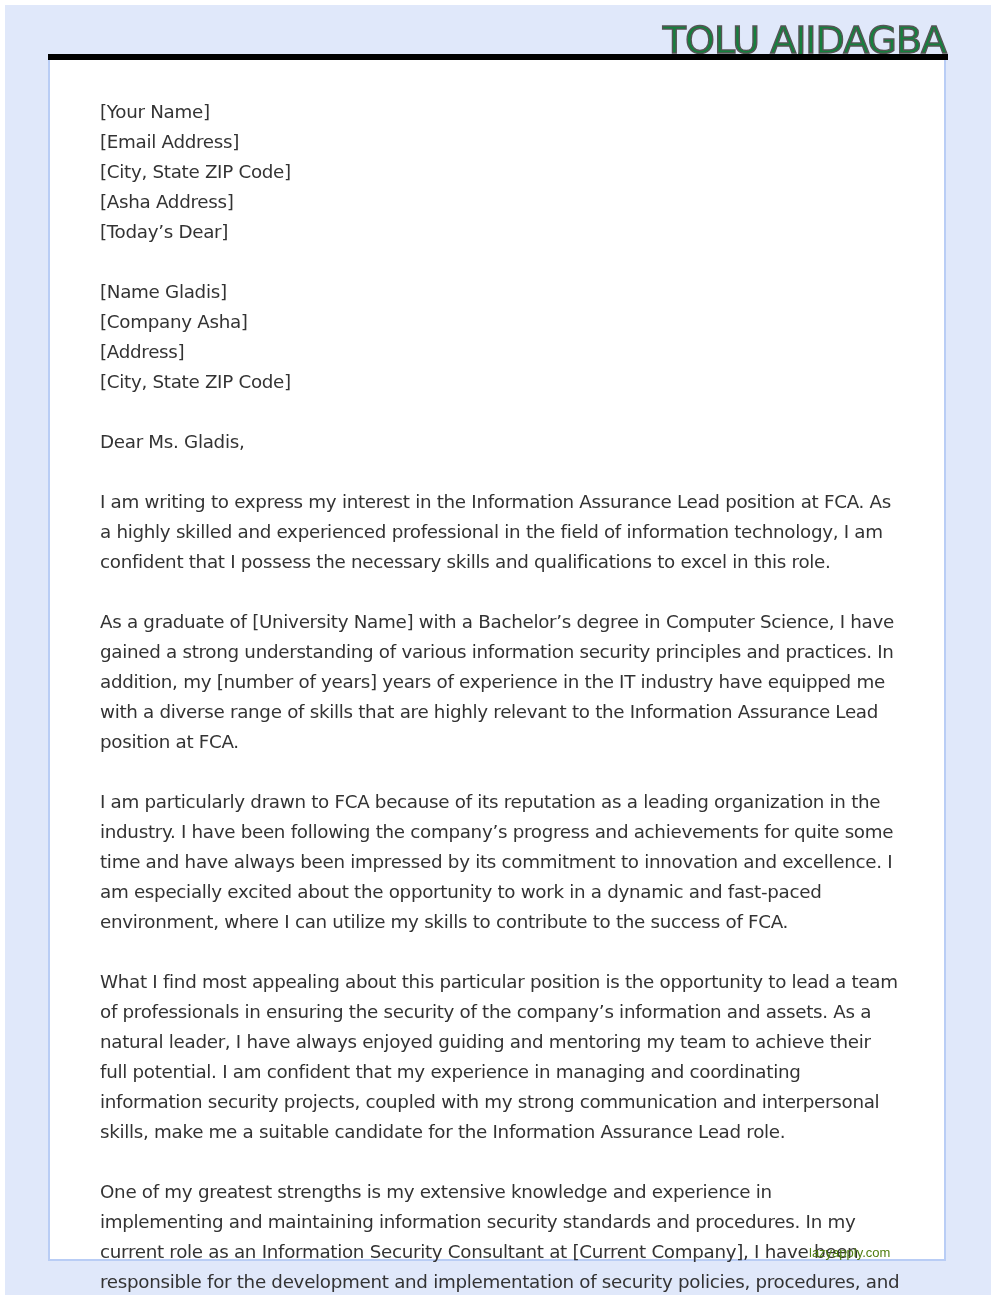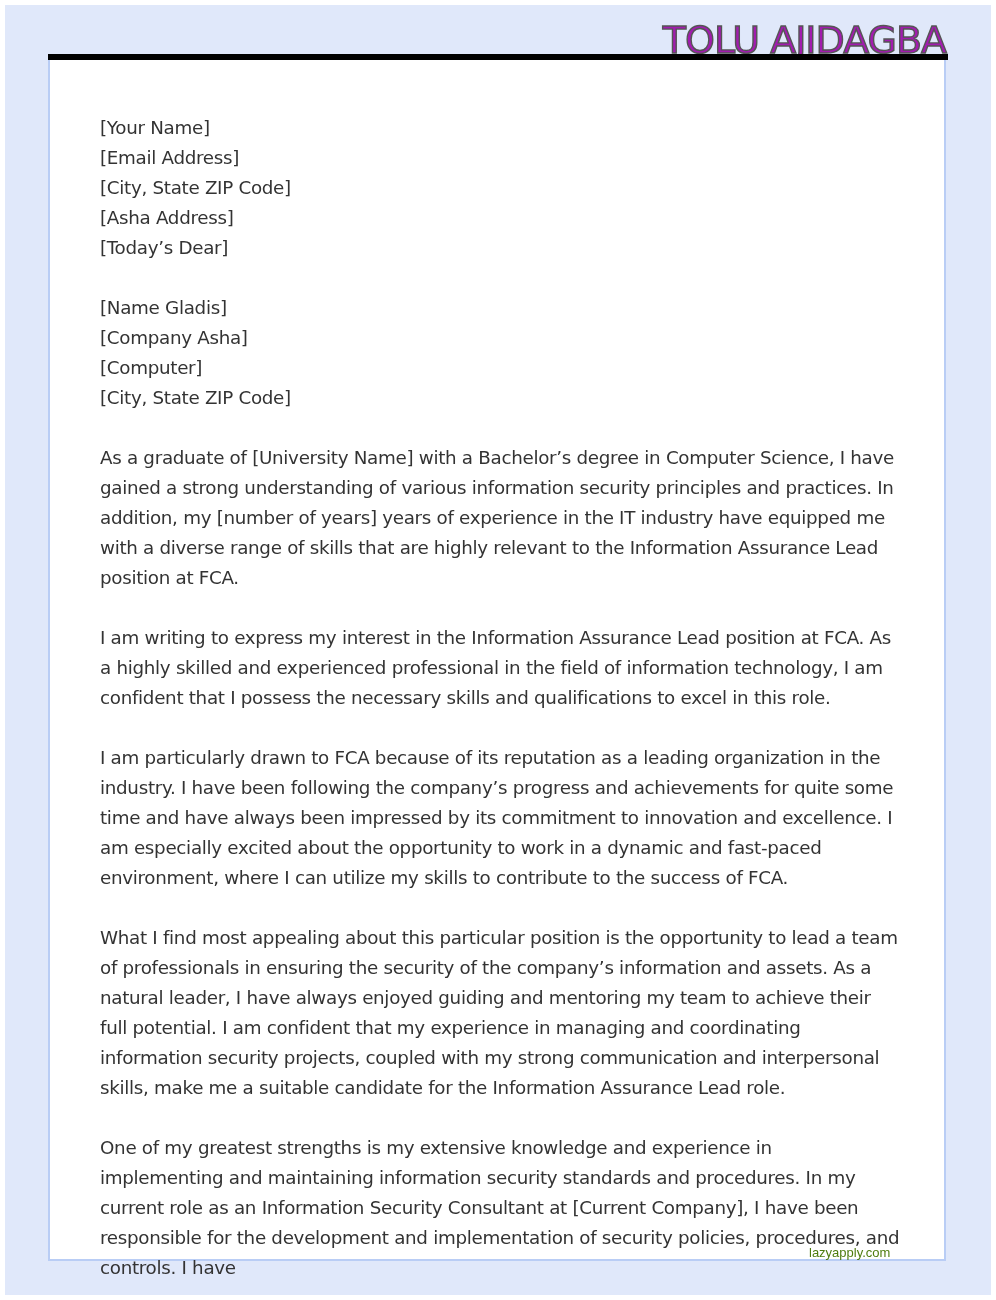--- a/index.html
+++ b/index.html
@@ -1,48 +1,49 @@
 <!DOCTYPE html>
 <html><head>
 <meta charset="utf-8">
 <style>
   html, body { margin: 0; padding: 0; }
   body { width: 996px; height: 1300px; background: #ffffff; position: relative; overflow: hidden; }
   .bg { position: absolute; left: 5px; top: 5px; width: 986px; height: 1290px; background: #e0e8fa; overflow: hidden; }
   .name { position: absolute; right: 45px; top: 10px; font-family: "DejaVu Sans", sans-serif; font-size: 38px; letter-spacing: -1px;
-          color: #a21caf; -webkit-text-stroke: 1.4px #555; line-height: 50px; }
+          color: #15803d; -webkit-text-stroke: 1.4px #555; line-height: 50px; }
   .card { position: absolute; left: 43px; top: 50px; width: 898px; height: 1206px; background: #fff;
           border-left: 2px solid #b9cdf5; border-right: 2px solid #b9cdf5; border-bottom: 2px solid #b9cdf5; box-sizing: border-box; }
   .bar { position: absolute; left: 43px; top: 49px; width: 900px; height: 6px; background: #000; }
   .content { position: absolute; left: 95px; top: 92px; width: 800px; font-family: "DejaVu Sans", sans-serif; font-size: 18.3px;
              line-height: 30px; color: #333; letter-spacing: -0.3px; }
-  .content p { margin: 16px 0 30px 0; }
+  .content p { margin: 0 0 30px 0; }
   .watermark { position: absolute; left: 804px; top: 1240px; font-family: Liberation Sans, sans-serif; font-size: 13px; color: #4d7c0f; }
 </style>
 </head>
 <body>
 
 <div class="bg">
   <div class="name">TOLU AJIDAGBA</div>
   <div class="card"></div>
   <div class="bar"></div>
   <div class="content">
     <p>
       <span>[Your Name]</span><br>
       <span>[Email Address]</span><br>
       <span>[City, State ZIP Code]</span><br>
       <span>[Asha Address]</span><br>
       <span>[Today’s Dear]</span>
     </p>
     <p>
       <span>[Name Gladis]</span><br>
       <span>[Company Asha]</span><br>
-      <span>[Computer]</span><br>
+      <span>[Address]</span><br>
       <span>[City, State ZIP Code]</span>
     </p>
+    <p>Dear Ms. Gladis,</p>
+    <p>I am writing to express my interest in the Information Assurance Lead position at FCA. As a highly skilled and experienced professional in the field of information technology, I am confident that I possess the necessary skills and qualifications to excel in this role.</p>
     <p>As a graduate of [University Name] with a Bachelor’s degree in Computer Science, I have gained a strong understanding of various information security principles and practices. In addition, my [number of years] years of experience in the IT industry have equipped me with a diverse range of skills that are highly relevant to the Information Assurance Lead position at FCA.</p>
-    <p>I am writing to express my interest in the Information Assurance Lead position at FCA. As a highly skilled and experienced professional in the field of information technology, I am confident that I possess the necessary skills and qualifications to excel in this role.</p>
     <p>I am particularly drawn to FCA because of its reputation as a leading organization in the industry. I have been following the company’s progress and achievements for quite some time and have always been impressed by its commitment to innovation and excellence. I am especially excited about the opportunity to work in a dynamic and fast-paced environment, where I can utilize my skills to contribute to the success of FCA.</p>
     <p>What I find most appealing about this particular position is the opportunity to lead a team of professionals in ensuring the security of the company’s information and assets. As a natural leader, I have always enjoyed guiding and mentoring my team to achieve their full potential. I am confident that my experience in managing and coordinating information security projects, coupled with my strong communication and interpersonal skills, make me a suitable candidate for the Information Assurance Lead role.</p>
     <p>One of my greatest strengths is my extensive knowledge and experience in implementing and maintaining information security standards and procedures. In my current role as an Information Security Consultant at [Current Company], I have been responsible for the development and implementation of security policies, procedures, and controls. I have</p>
   </div>
   <div class="watermark">lazyapply.com</div>
 </div>
 
 </body></html>

